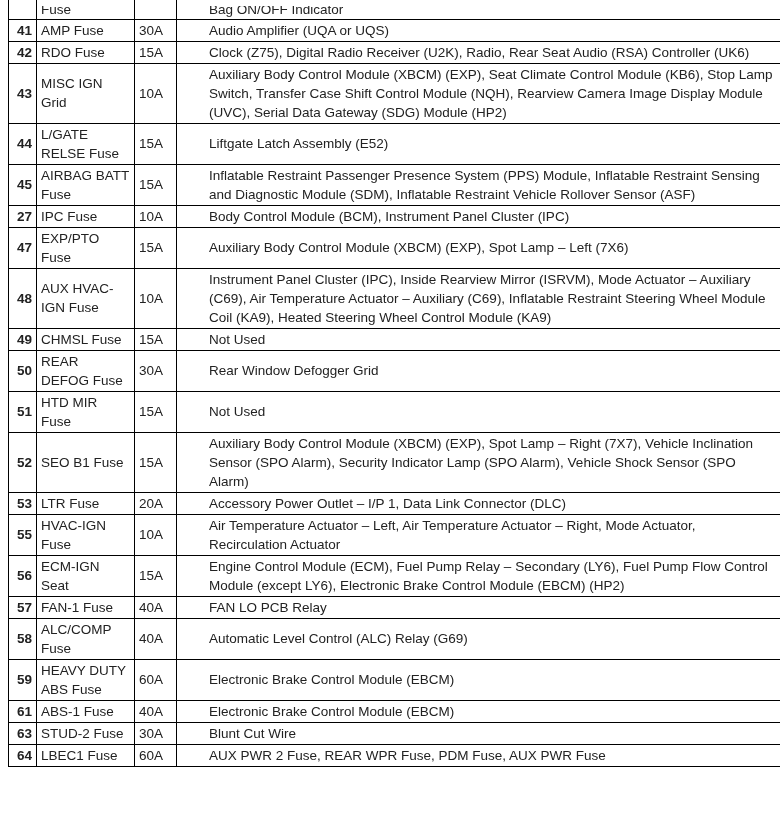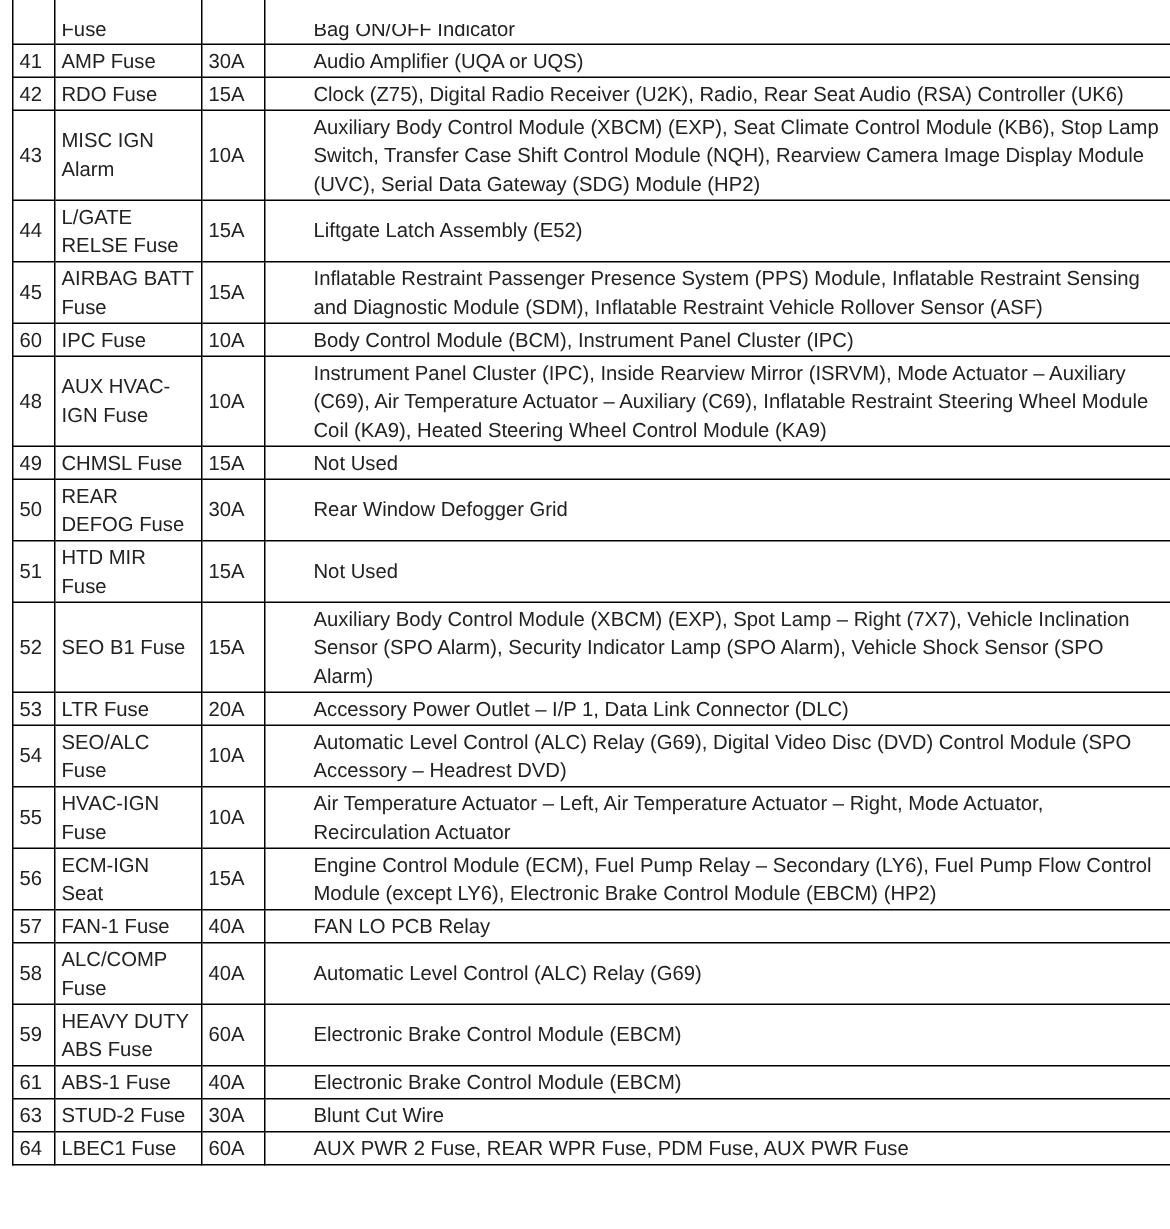--- a/index.html
+++ b/index.html
@@ -20,27 +20,27 @@
     table-layout: fixed;
   }
   td {
     border: 1px solid #000000;
     padding: 1px 4px;
     vertical-align: middle;
     line-height: 19px;
     word-wrap: break-word;
     overflow: hidden;
   }
-  .col-no   { text-align: left; }
+  .col-no   { text-align: right; font-weight: bold; }
   .col-name { text-align: left; }
   .col-amps { text-align: left; }
   .col-desc { text-align: left; padding-left: 32px; }
   tr.partial-top td {
     border-top: none;
-    height: 29px;
+    height: 19px;
     padding-top: 0;
     padding-bottom: 0;
     vertical-align: bottom;
   }
   tr.partial-top .clip {
     height: 13px;
     overflow: hidden;
     display: flex;
     align-items: flex-end;
   }
@@ -74,41 +74,47 @@
         <td class="col-desc">Audio Amplifier (UQA or UQS)</td>
       </tr>
       <tr>
         <td class="col-no">42</td>
         <td class="col-name">RDO Fuse</td>
         <td class="col-amps">15A</td>
         <td class="col-desc">Clock (Z75), Digital Radio Receiver (U2K), Radio, Rear Seat Audio (RSA) Controller (UK6)</td>
       </tr>
       <tr>
         <td class="col-no">43</td>
-        <td class="col-name">MISC IGN Alarm</td>
+        <td class="col-name">MISC IGN Grid</td>
         <td class="col-amps">10A</td>
         <td class="col-desc">Auxiliary Body Control Module (XBCM) (EXP), Seat Climate Control Module (KB6), Stop Lamp Switch, Transfer Case Shift Control Module (NQH), Rearview Camera Image Display Module (UVC), Serial Data Gateway (SDG) Module (HP2)</td>
       </tr>
       <tr>
         <td class="col-no">44</td>
         <td class="col-name">L/GATE RELSE Fuse</td>
         <td class="col-amps">15A</td>
         <td class="col-desc">Liftgate Latch Assembly (E52)</td>
       </tr>
       <tr>
         <td class="col-no">45</td>
         <td class="col-name">AIRBAG BATT Fuse</td>
         <td class="col-amps">15A</td>
         <td class="col-desc">Inflatable Restraint Passenger Presence System (PPS) Module, Inflatable Restraint Sensing and Diagnostic Module (SDM), Inflatable Restraint Vehicle Rollover Sensor (ASF)</td>
       </tr>
       <tr>
-        <td class="col-no">60</td>
+        <td class="col-no">27</td>
         <td class="col-name">IPC Fuse</td>
         <td class="col-amps">10A</td>
         <td class="col-desc">Body Control Module (BCM), Instrument Panel Cluster (IPC)</td>
+      </tr>
+      <tr>
+        <td class="col-no">47</td>
+        <td class="col-name">EXP/PTO Fuse</td>
+        <td class="col-amps">15A</td>
+        <td class="col-desc">Auxiliary Body Control Module (XBCM) (EXP), Spot Lamp – Left (7X6)</td>
       </tr>
       <tr>
         <td class="col-no">48</td>
         <td class="col-name">AUX HVAC-IGN Fuse</td>
         <td class="col-amps">10A</td>
         <td class="col-desc">Instrument Panel Cluster (IPC), Inside Rearview Mirror (ISRVM), Mode Actuator – Auxiliary (C69), Air Temperature Actuator – Auxiliary (C69), Inflatable Restraint Steering Wheel Module Coil (KA9), Heated Steering Wheel Control Module (KA9)</td>
       </tr>
       <tr>
         <td class="col-no">49</td>
         <td class="col-name">CHMSL Fuse</td>
@@ -131,26 +137,20 @@
         <td class="col-no">52</td>
         <td class="col-name">SEO B1 Fuse</td>
         <td class="col-amps">15A</td>
         <td class="col-desc">Auxiliary Body Control Module (XBCM) (EXP), Spot Lamp – Right (7X7), Vehicle Inclination Sensor (SPO Alarm), Security Indicator Lamp (SPO Alarm), Vehicle Shock Sensor (SPO Alarm)</td>
       </tr>
       <tr>
         <td class="col-no">53</td>
         <td class="col-name">LTR Fuse</td>
         <td class="col-amps">20A</td>
         <td class="col-desc">Accessory Power Outlet – I/P 1, Data Link Connector (DLC)</td>
-      </tr>
-      <tr>
-        <td class="col-no">54</td>
-        <td class="col-name">SEO/ALC Fuse</td>
-        <td class="col-amps">10A</td>
-        <td class="col-desc">Automatic Level Control (ALC) Relay (G69), Digital Video Disc (DVD) Control Module (SPO Accessory – Headrest DVD)</td>
       </tr>
       <tr>
         <td class="col-no">55</td>
         <td class="col-name">HVAC-IGN Fuse</td>
         <td class="col-amps">10A</td>
         <td class="col-desc">Air Temperature Actuator – Left, Air Temperature Actuator – Right, Mode Actuator, Recirculation Actuator</td>
       </tr>
       <tr>
         <td class="col-no">56</td>
         <td class="col-name">ECM-IGN Seat</td>

